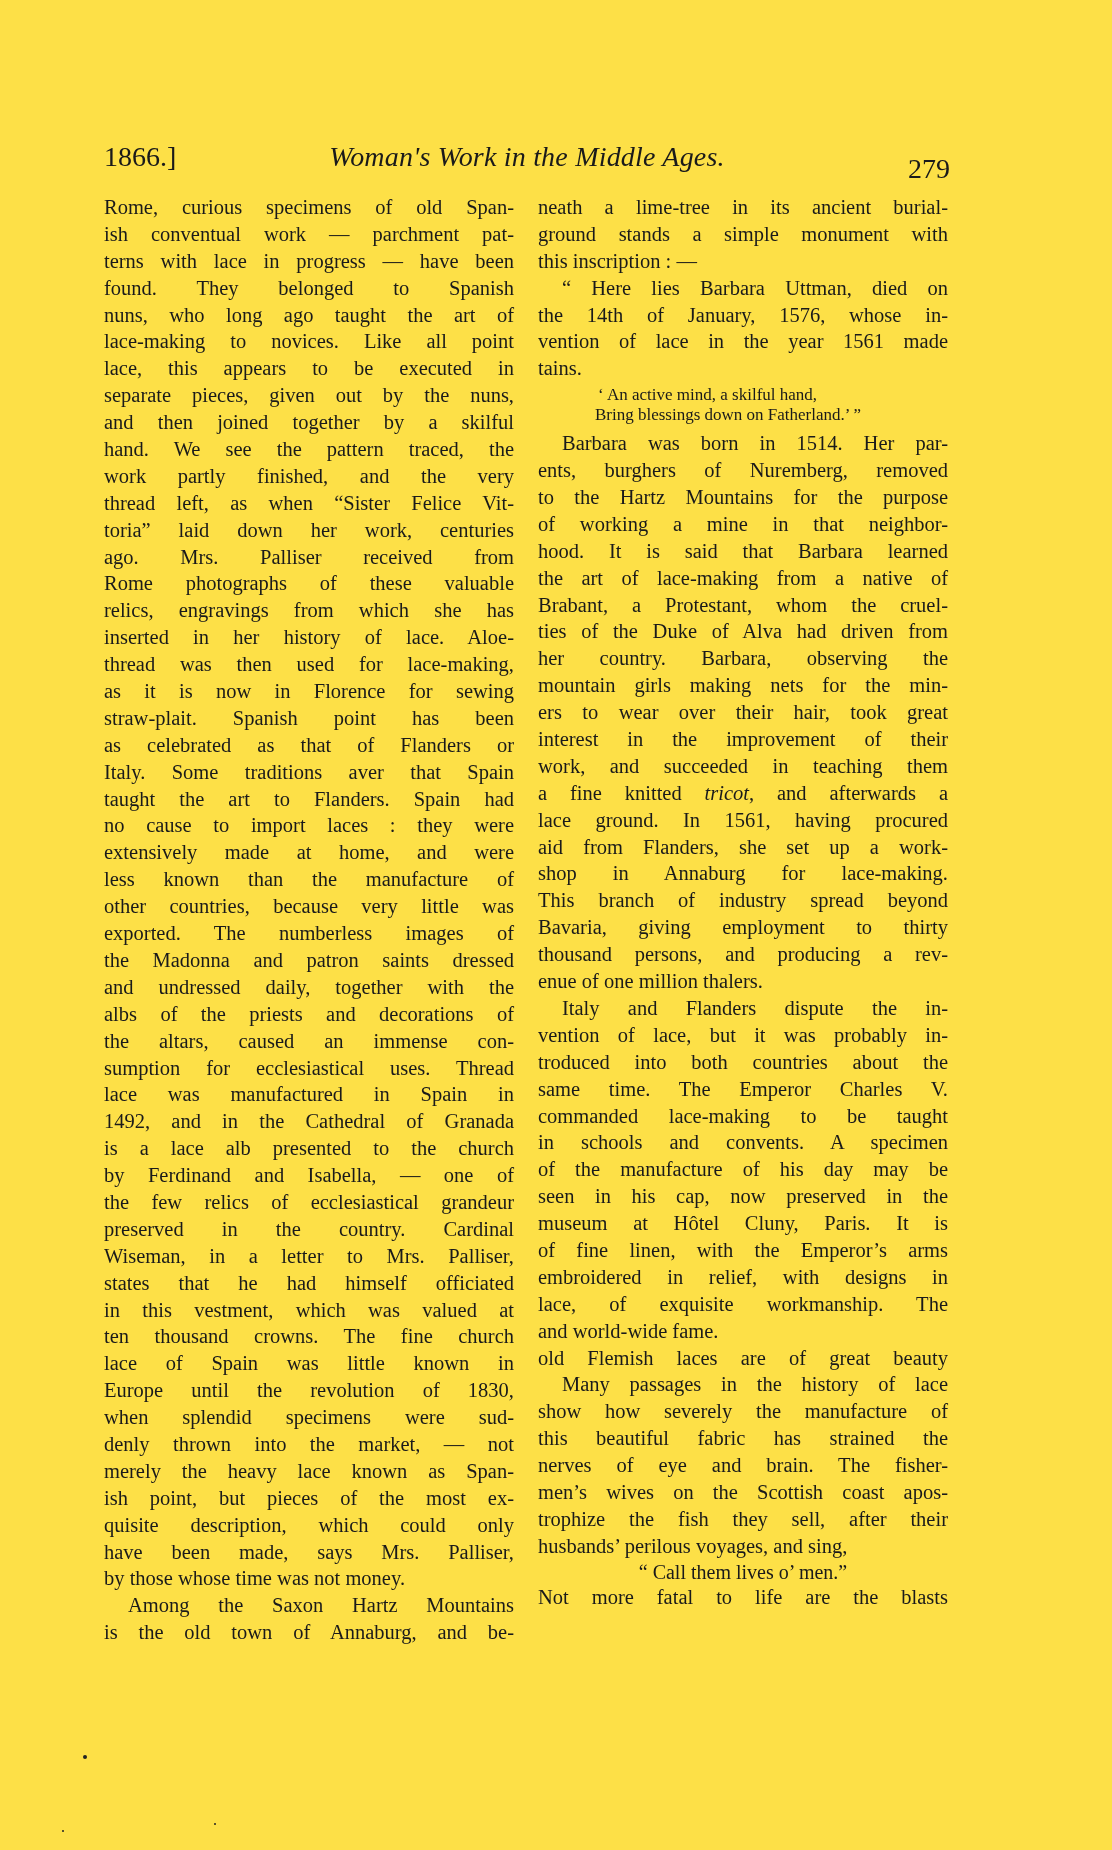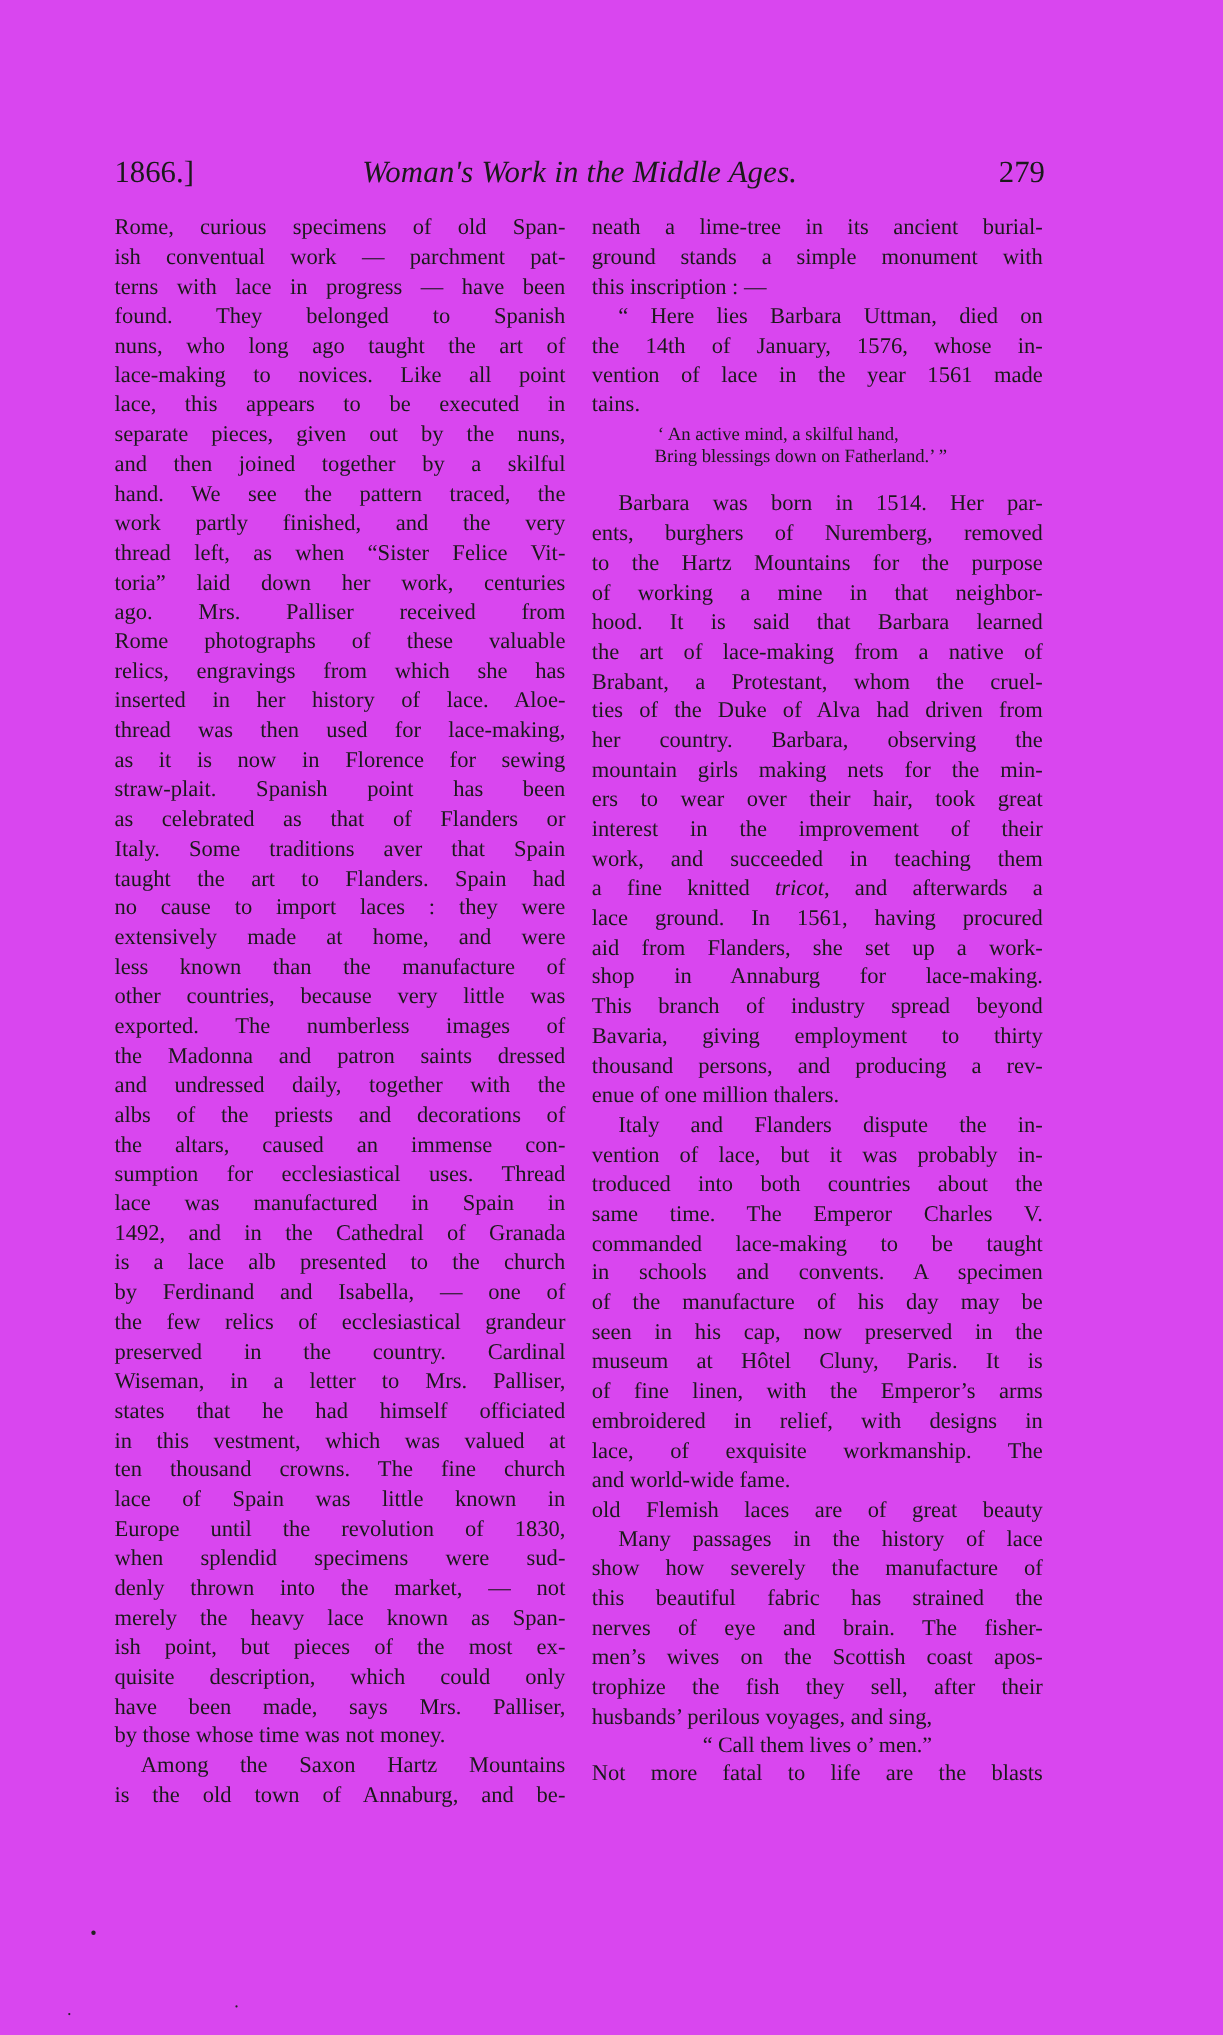--- a/index.html
+++ b/index.html
@@ -1,32 +1,32 @@
 <!DOCTYPE html>
 <html><head>
 <meta charset="utf-8">
 <style>
   html, body { margin: 0; padding: 0; background: #ffffff; }
   body { width: 1112px; height: 1850px; position: relative; overflow: hidden; color: #1a1a1a; }
-  .page { position: absolute; left: 0; top: 0; width: 1112px; height: 1850px; background: #d946ef; }
+  .page { position: absolute; left: 0; top: 0; width: 1112px; height: 1850px; background: #fde047; }
   .running-head { position: absolute; left: 104px; top: 140px; width: 846px; height: 34px;
     font-family: "Liberation Serif", "DejaVu Serif", serif; font-size: 28px; line-height: 34px; }
   .rh-year { position: absolute; left: 0; top: 0; }
   .rh-title { position: absolute; left: 0; width: 100%; text-align: center; top: 0; font-style: italic; letter-spacing: 0.2px; }
-  .rh-page { position: absolute; right: 0; top: 0; }
+  .rh-page { position: absolute; right: 0; top: 12px; }
   .col { position: absolute; top: 194px; font-family: "Liberation Serif", "DejaVu Serif", serif; font-size: 20.5px; }
   .col-left { left: 104px; width: 410px; }
   .col-right { left: 538px; width: 410px; }
   .line { height: 26.9px; line-height: 26.9px; white-space: nowrap; text-align: justify; text-align-last: justify; overflow: visible; }
   .line.last { text-align-last: left; }
   .line.indent { padding-left: 24px; }
   .verse { font-size: 17px; height: 20px; line-height: 20px; text-align: left; text-align-last: left; padding-left: 60px; }
   .verse.v2 { padding-left: 57px; }
   .verse-gap-top { margin-top: 3px; }
-  .verse-gap-bottom { margin-bottom: 20px; }
+  .verse-gap-bottom { margin-bottom: 5px; }
   .small-center { font-size: 20px; height: 24px; line-height: 24px; text-align: right; text-align-last: center; }
   .it { font-style: italic; }
   .speck { position: absolute; background: #222; border-radius: 50%; }
 </style>
 </head>
 <body>
 
 <div class="page">
 
   <div class="running-head">

